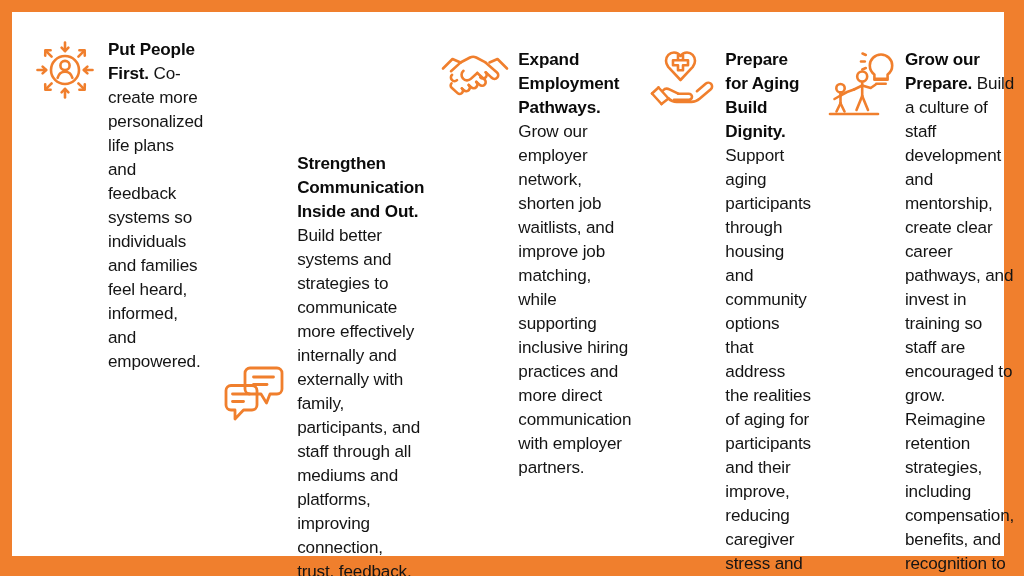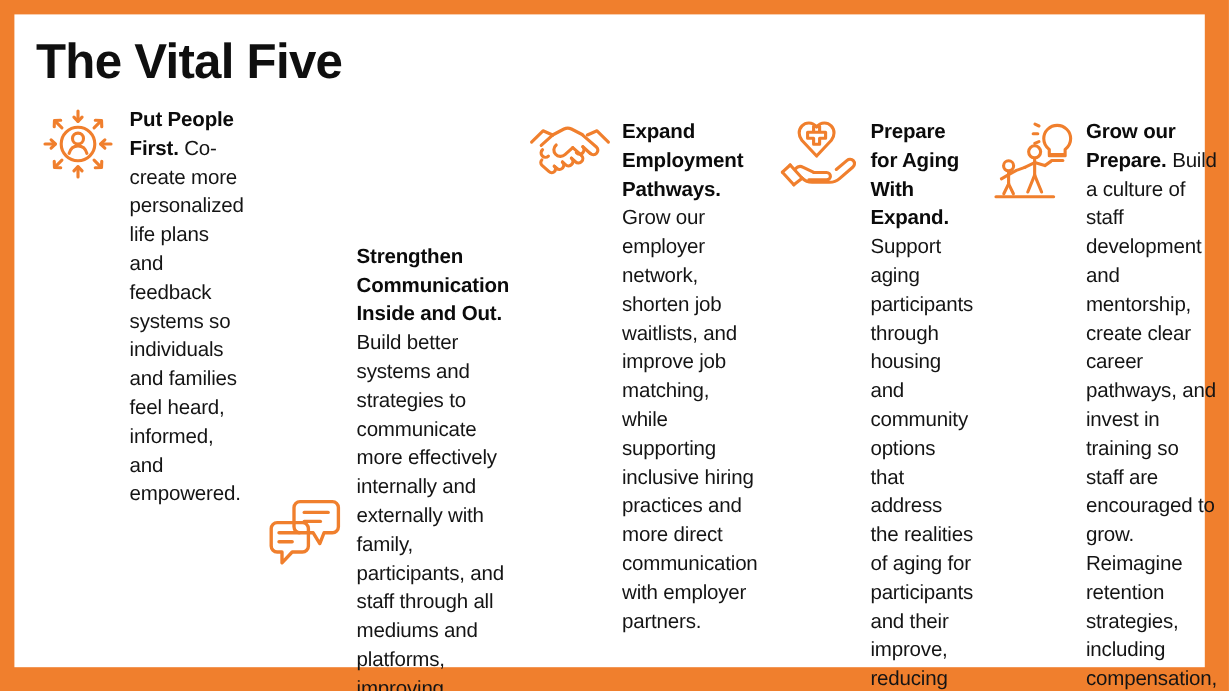--- a/index.html
+++ b/index.html
@@ -82,21 +82,20 @@
   .item-3 { margin-top: 10px; }
   .item-4 { margin-top: 10px; }
   .item-5 { margin-top: 10px; }
 </style>
 </head>
 <body>
 
 <div id="slide">
   <div id="card">
 
-    <h1 id="page-title">The Vital Five</h1>
 
     <div id="items">
 
       <div class="item item-1">
         <div class="icon-wrap">
           <svg width="64" height="64" viewBox="0 0 64 64" fill="none" stroke="#F07F2D" stroke-width="2.6" stroke-linecap="round" stroke-linejoin="round">
             <circle cx="32" cy="32" r="14"></circle>
             <circle cx="32" cy="27.5" r="4.6"></circle>
             <path d="M24.6 39.8c1.1-4 3.8-6.1 7.4-6.1s6.3 2.1 7.4 6.1"></path>
 
@@ -184,21 +183,21 @@
             <path d="M3 45.5l9.5 10.5"></path>
             <path d="M9.5 39.5 19.5 50.5"></path>
             <path d="M12.5 56 19.5 50.5"></path>
 
             <path d="M14 42.5c1.8-2 4.2-2.2 6.4-1.1l8.8 4.3"></path>
             <path d="M29.2 45.7h10.6c1.8 0 3.2 1.4 3.2 3.1s-1.4 3.1-3.2 3.1H25"></path>
             <path d="M19.5 50.5c2.2 2.2 5 3.4 8.2 3.4h14.6c3.1 0 6-1.1 8.3-3.1l11.2-9.6c1.6-1.4 1.7-3.8.3-5.3-1.4-1.5-3.7-1.6-5.2-.3l-9 7.6"></path>
           </svg>
         </div>
         <div class="item-text">
-          <span class="item-lead">Prepare for Aging With Expand.</span><span class="item-body"> Support aging participants through housing and community options that address the realities of aging for participants and their improve, reducing caregiver stress and enhancing life quality.</span>
+          <span class="item-lead">Prepare for Aging Build Dignity.</span><span class="item-body"> Support aging participants through housing and community options that address the realities of aging for participants and their improve, reducing caregiver stress and enhancing life quality.</span>
         </div>
       </div>
 
       <div class="item item-5">
         <div class="icon-wrap">
           <svg width="68" height="70" viewBox="0 0 68 70" fill="none" stroke="#F07F2D" stroke-width="2.6" stroke-linecap="round" stroke-linejoin="round">
 
             <path d="M53 6.5c-6.2 0-11.2 4.9-11.2 11 0 3.7 1.8 7 4.6 9v4.3h13.2V26.5c2.8-2 4.6-5.3 4.6-9 0-6.1-5-11-11.2-11z"></path>
             <path d="M46.4 31.8h13.2"></path>
             <path d="M48.3 35.8h9.4"></path>

